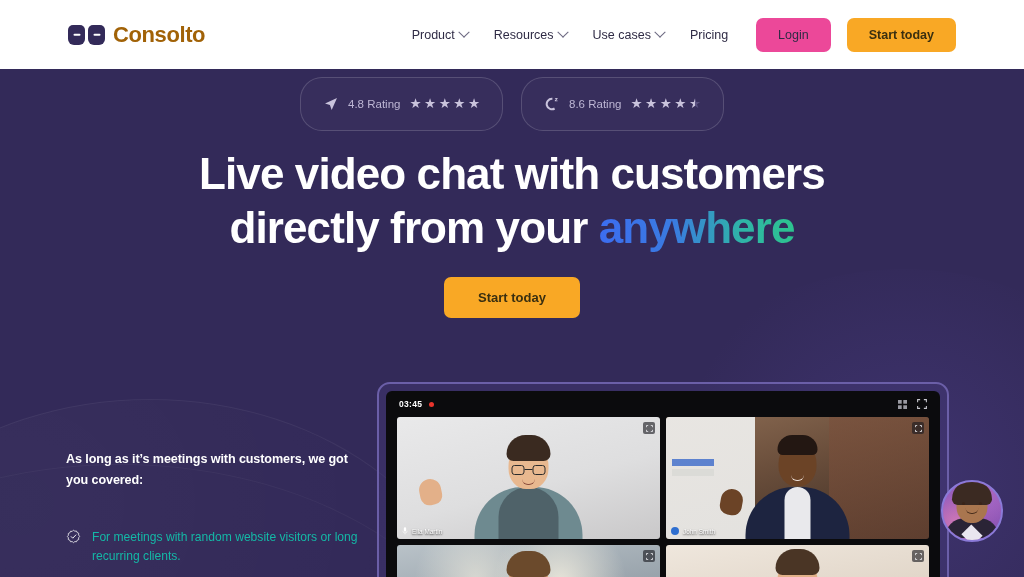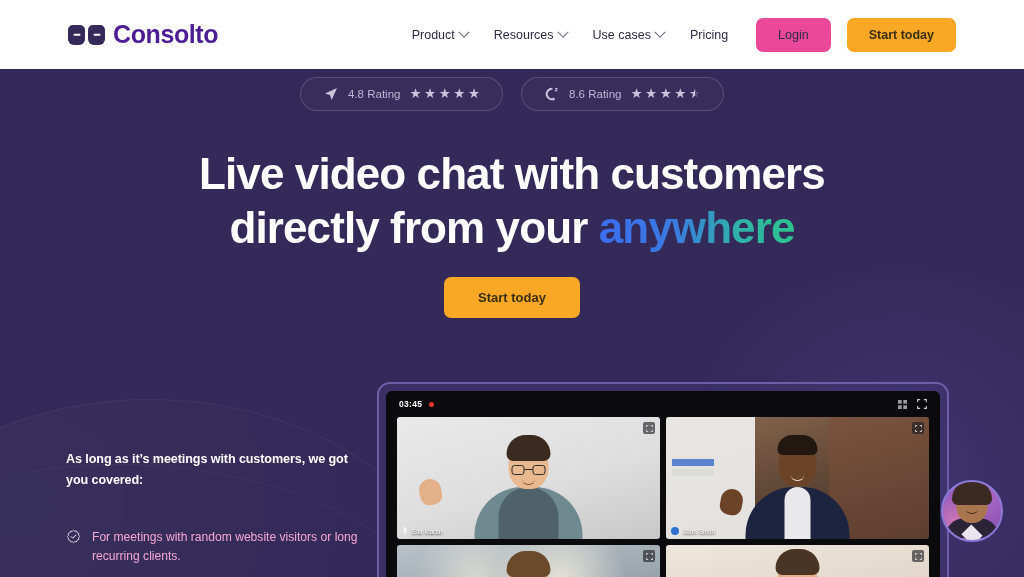--- a/index.html
+++ b/index.html
@@ -30,21 +30,21 @@
     border-radius: 5px 5px 6px 6px;
     position: relative;
   }
   .logo-sq::after {
     content: ""; position: absolute;
     width: 7px; height: 2.4px; background: #ffffff;
     border-radius: 2px;
     left: 50%; top: 50%; transform: translate(-50%,-50%);
   }
   .logo-text {
-    font-size: 25px; font-weight: 700; color: #4c1d95;
+    font-size: 22px; font-weight: 700; color: #a16207;
     letter-spacing: -0.4px;
   }
   .nav {
     margin-left: auto; margin-right: 68px;
     display: flex; align-items: center; gap: 6px;
   }
   .nav-item {
     display: flex; align-items: center; gap: 5px;
     font-size: 12.5px; color: #2f2b45; font-weight: 400;
     padding: 8px 10px; cursor: pointer; white-space: nowrap;
@@ -97,21 +97,21 @@
 
   
   .ratings {
     position: absolute; top: 8px; left: 0; width: 1024px;
     display: flex; justify-content: center; gap: 18px;
   }
   .rating-pill {
     display: flex; align-items: center; gap: 9px;
     border: 1px solid rgba(255,255,255,0.16);
     border-radius: 22px;
-    padding: 8px 22px;
+    padding: 18px 22px;
     background: rgba(255,255,255,0.018);
   }
   .rating-label {
     font-size: 11.5px; color: #bdb6d4; font-weight: 500;
   }
   .stars { display: flex; gap: 2.5px; }
   .star { font-size: 13.5px; color: #c9c3dc; line-height: 1; }
   .star.half {
     background: linear-gradient(90deg, #c9c3dc 52%, #5a5180 52%);
     -webkit-background-clip: text; background-clip: text;
@@ -159,21 +159,21 @@
   .left-copy { position: absolute; left: 66px; top: 380px; width: 300px; }
   .left-head {
     font-size: 12.6px; font-weight: 700; color: #ffffff;
     line-height: 21px; letter-spacing: -0.1px;
   }
   .bullet-row {
     display: flex; gap: 11px; margin-top: 37px; align-items: flex-start;
   }
   .ic-check { flex: 0 0 auto; margin-top: 1px; }
   .bullet-text {
-    font-size: 12.1px; color: #f9a8d4; line-height: 19px;
+    font-size: 12.1px; color: #14b8a6; line-height: 19px;
   }
 
   
   .laptop {
     position: absolute; left: 377px; top: 313px;
     width: 572px; height: 230px;
     border: 2px solid #6b5fa8;
     border-radius: 13px 13px 0 0;
     padding: 7px 7px 0 7px;
     background: rgba(70,58,120,0.35);

